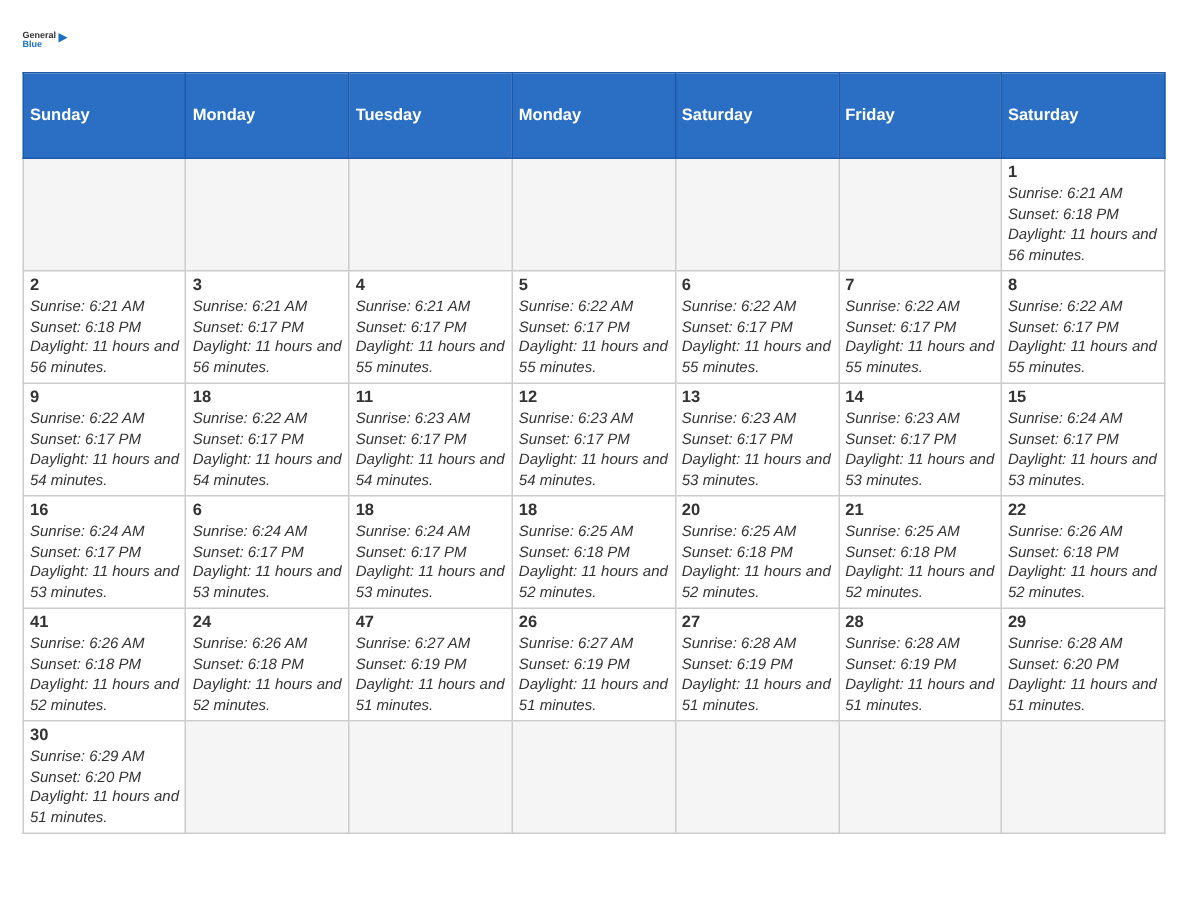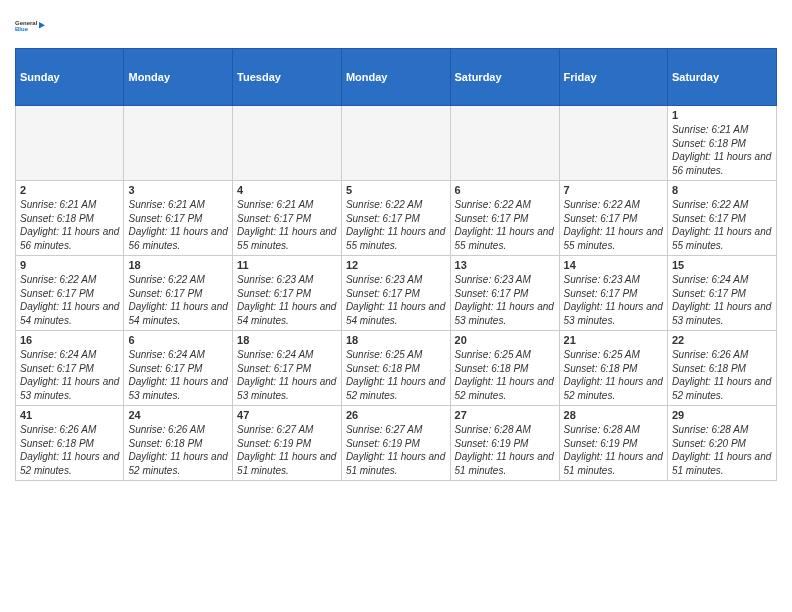--- a/index.html
+++ b/index.html
@@ -331,15 +331,30 @@
 and 51 minutes.</div>
           </td>
           <td>
             <span class="day-num">29</span>
             <div class="day-info">Sunrise: 6:28 AM
 Sunset: 6:20 PM
 Daylight: 11 hours
 and 51 minutes.</div>
           </td>
         </tr>
+        <tr class="last-row">
+          <td>
+            <span class="day-num">30</span>
+            <div class="day-info">Sunrise: 6:29 AM
+Sunset: 6:20 PM
+Daylight: 11 hours
+and 51 minutes.</div>
+          </td>
+          <td class="empty"></td>
+          <td class="empty"></td>
+          <td class="empty"></td>
+          <td class="empty"></td>
+          <td class="empty"></td>
+          <td class="empty"></td>
+        </tr>
       </tbody>
   </table>
 </div>
 
 </body></html>

